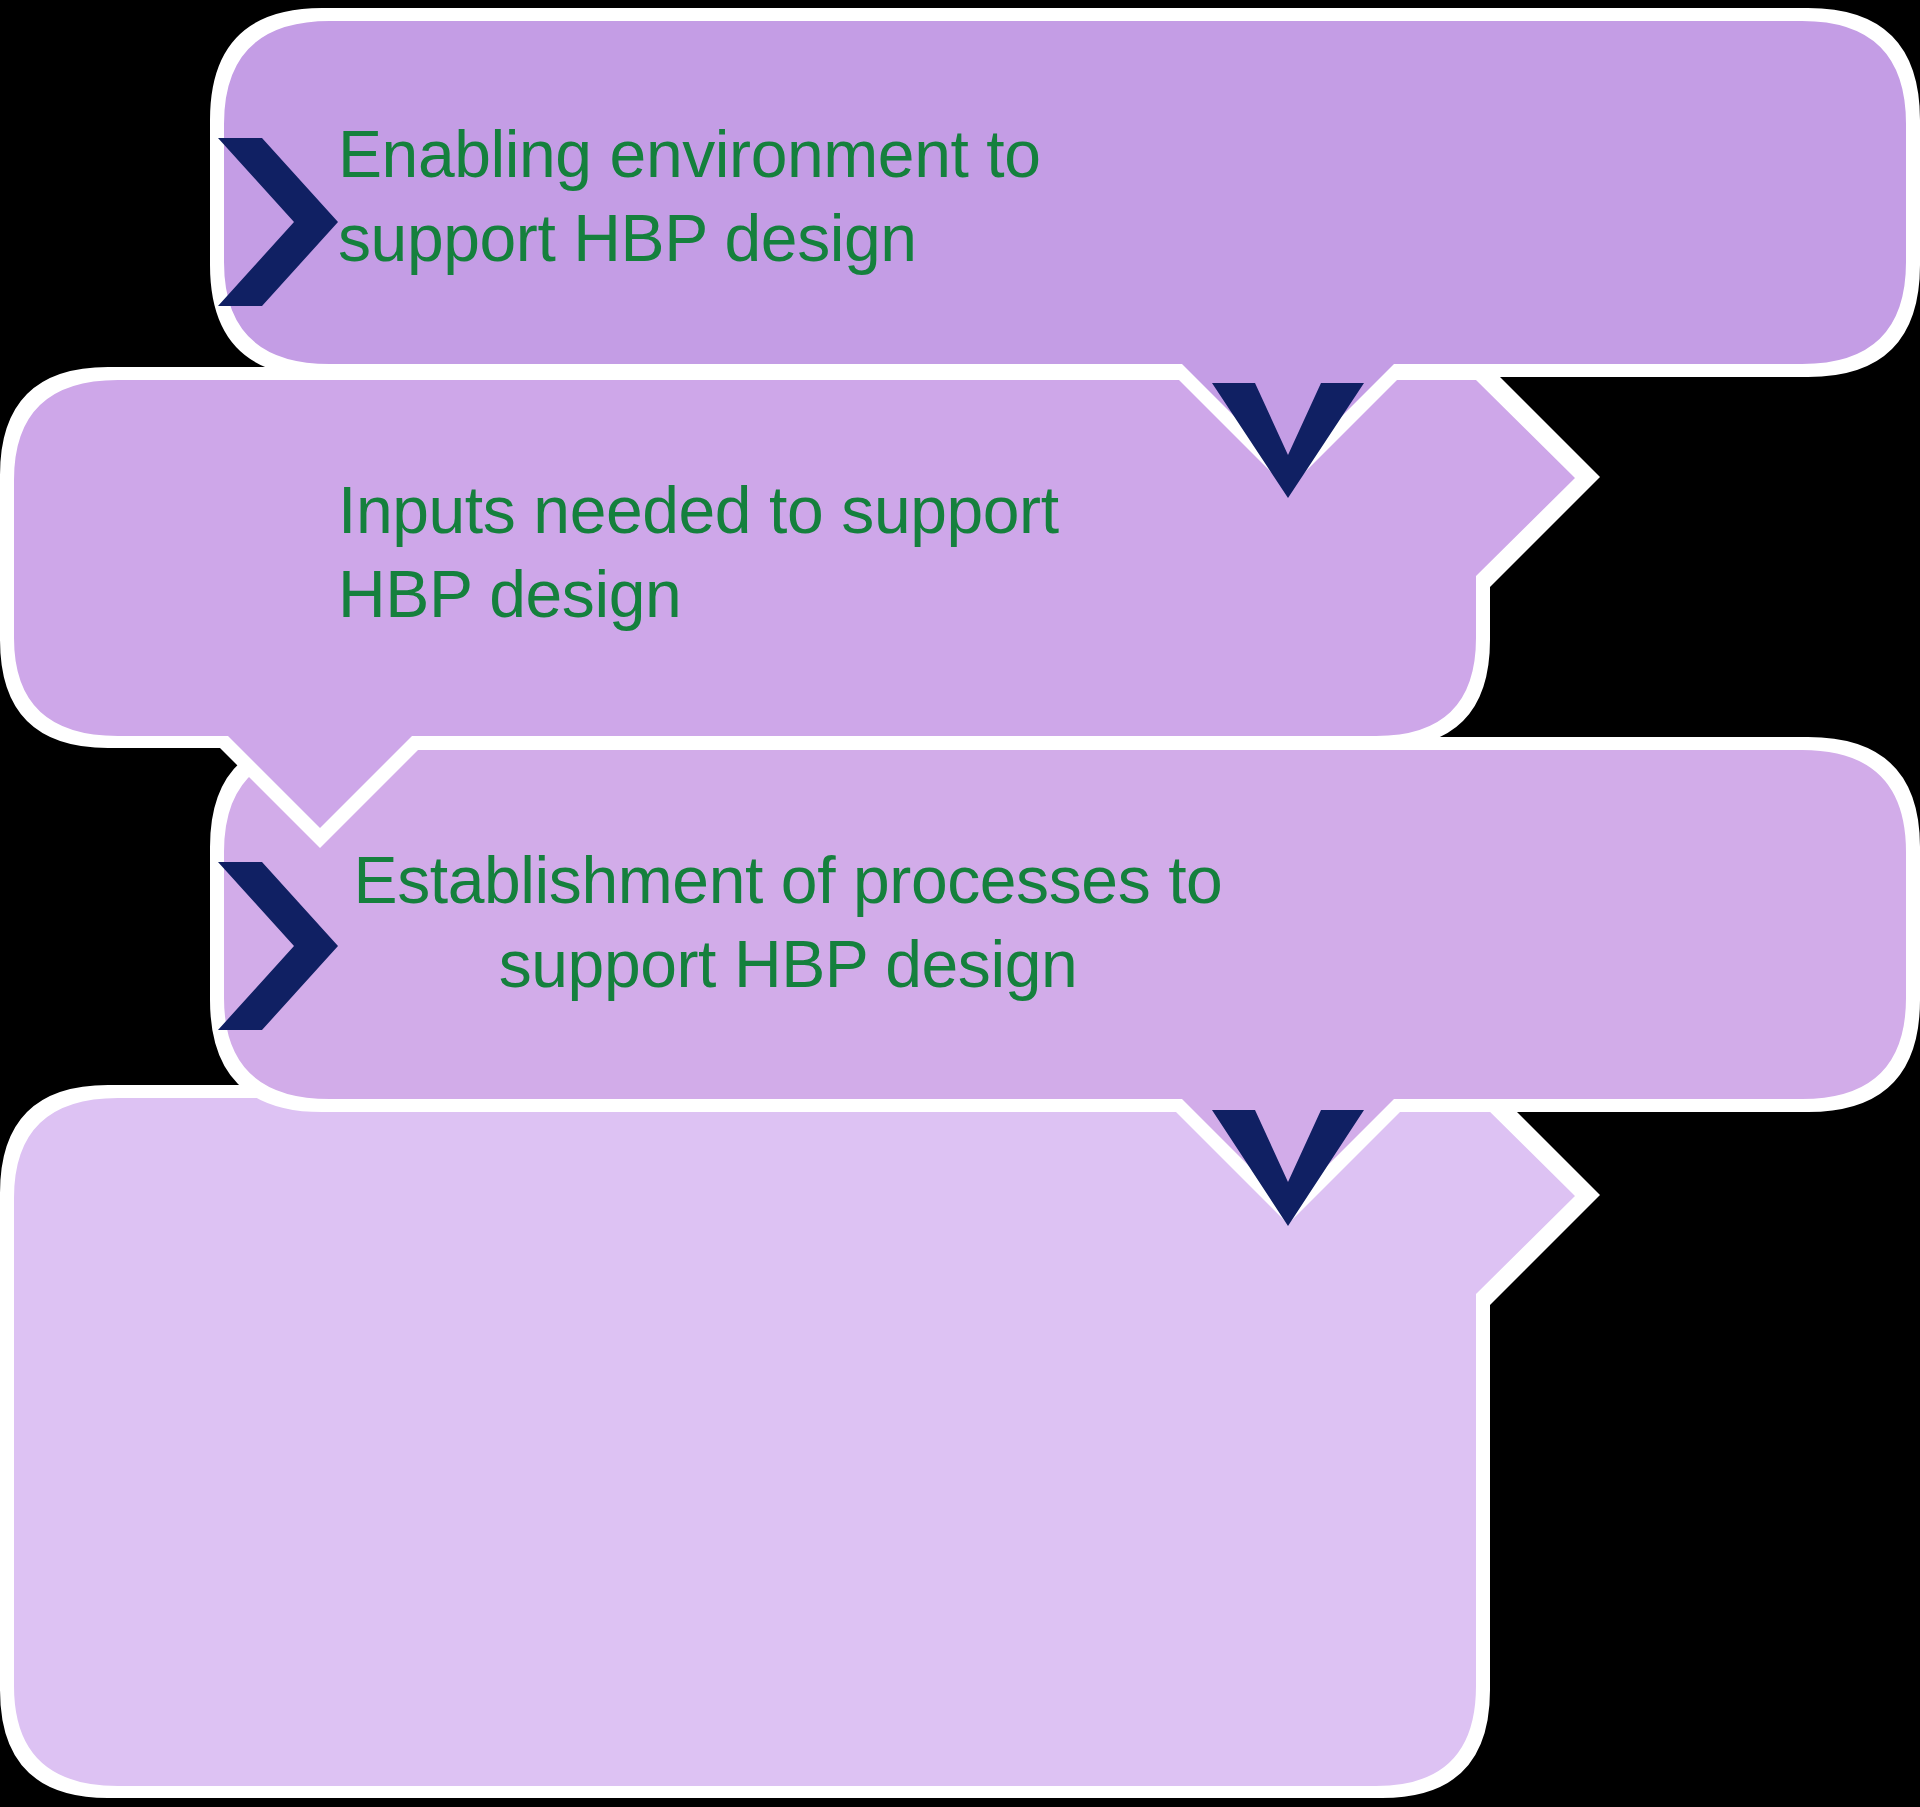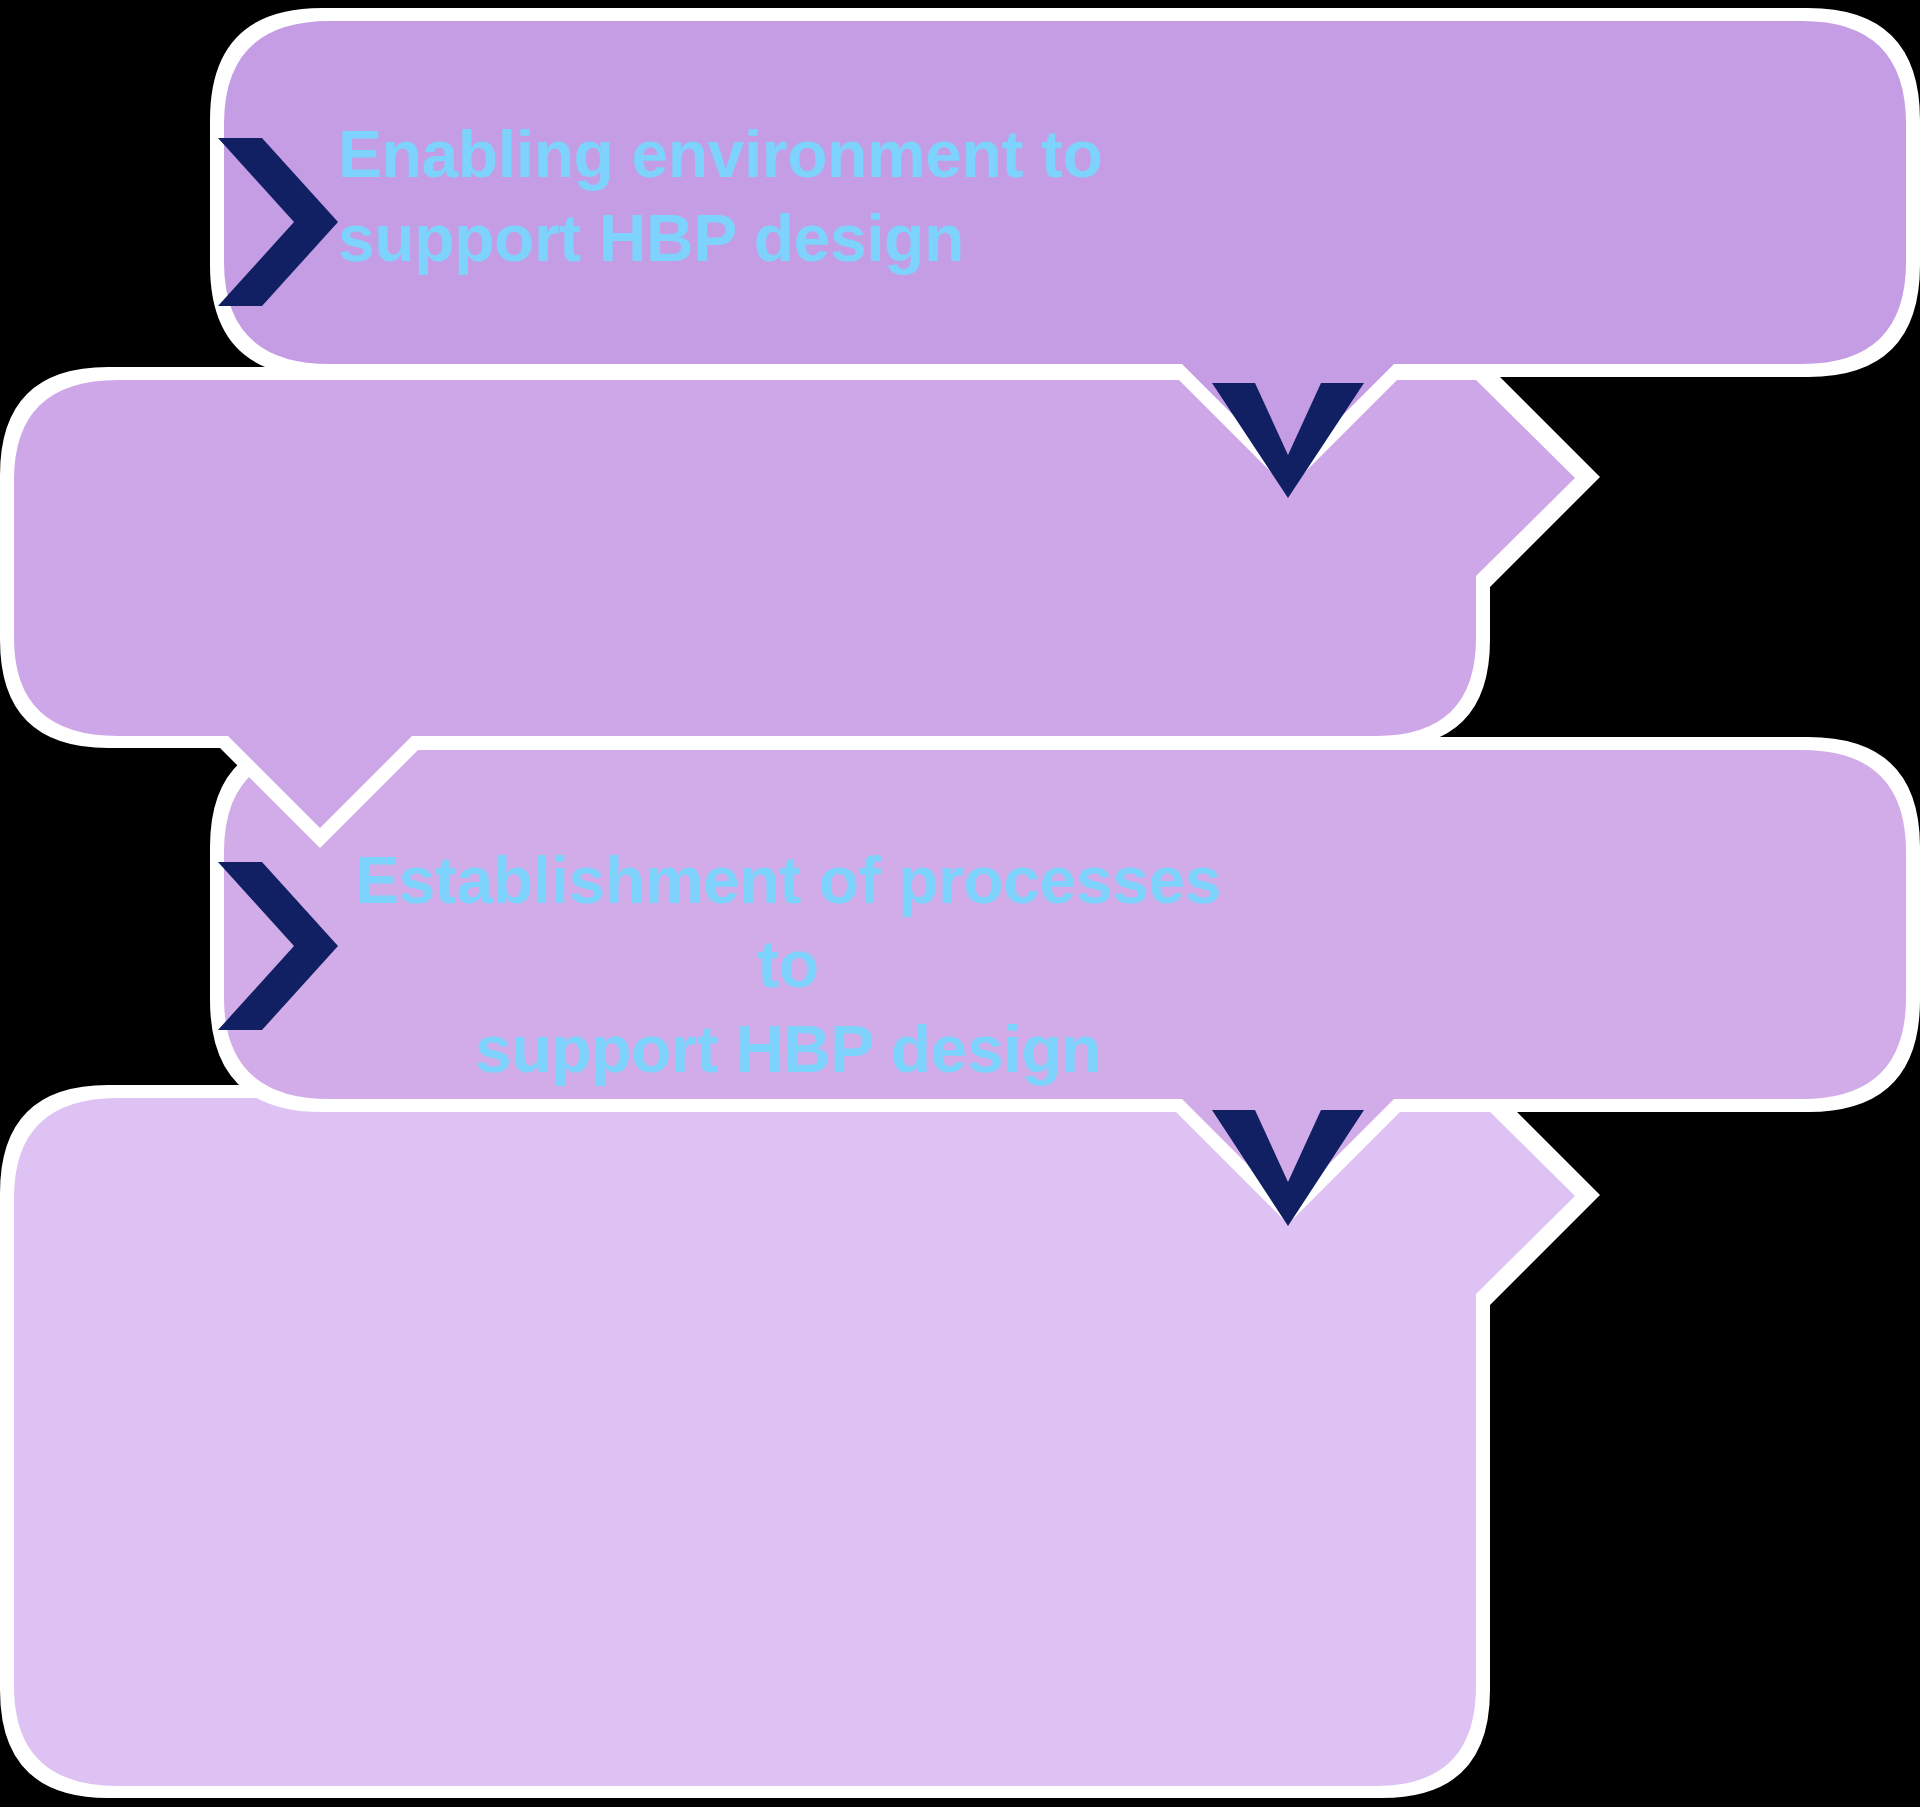--- a/index.html
+++ b/index.html
@@ -21,24 +21,24 @@
   }
   #stage svg.layer {
     position: absolute;
     left: 0;
     top: 0;
     width: 1920px;
     height: 1807px;
   }
   .label {
     position: absolute;
-    color: #7dd3fc;
+    color: #15803d;
     font-family: "Liberation Sans Narrow", "Liberation Sans", sans-serif;
     font-size: 66px;
-    font-weight: 700;
+    font-weight: 400;
     line-height: 1.28;
     letter-spacing: -0.4px;
     white-space: pre-line;
     pointer-events: none;
   }
   #label-1 { left: 338px; top: 112px;  width: 820px; }
   #label-2 { left: 338px; top: 468px;  width: 800px; }
   #label-3 { left: 338px; top: 838px;  width: 900px; text-align: center; }
   #label-4 { left: 338px; top: 1200px; width: 950px; }
 </style>
@@ -190,18 +190,20 @@
                L 1288,1182
                L 1321,1110
                L 1364,1110
                L 1288,1226 Z"></path>
     </g>
   </svg>
 
   <div class="label" id="label-1">Enabling environment to
 support HBP design</div>
 
+  <div class="label" id="label-2">Inputs needed to support
+HBP design</div>
 
   <div class="label" id="label-3">Establishment of processes to
 support HBP design</div>
 
 
 </div>
 
 </body></html>

